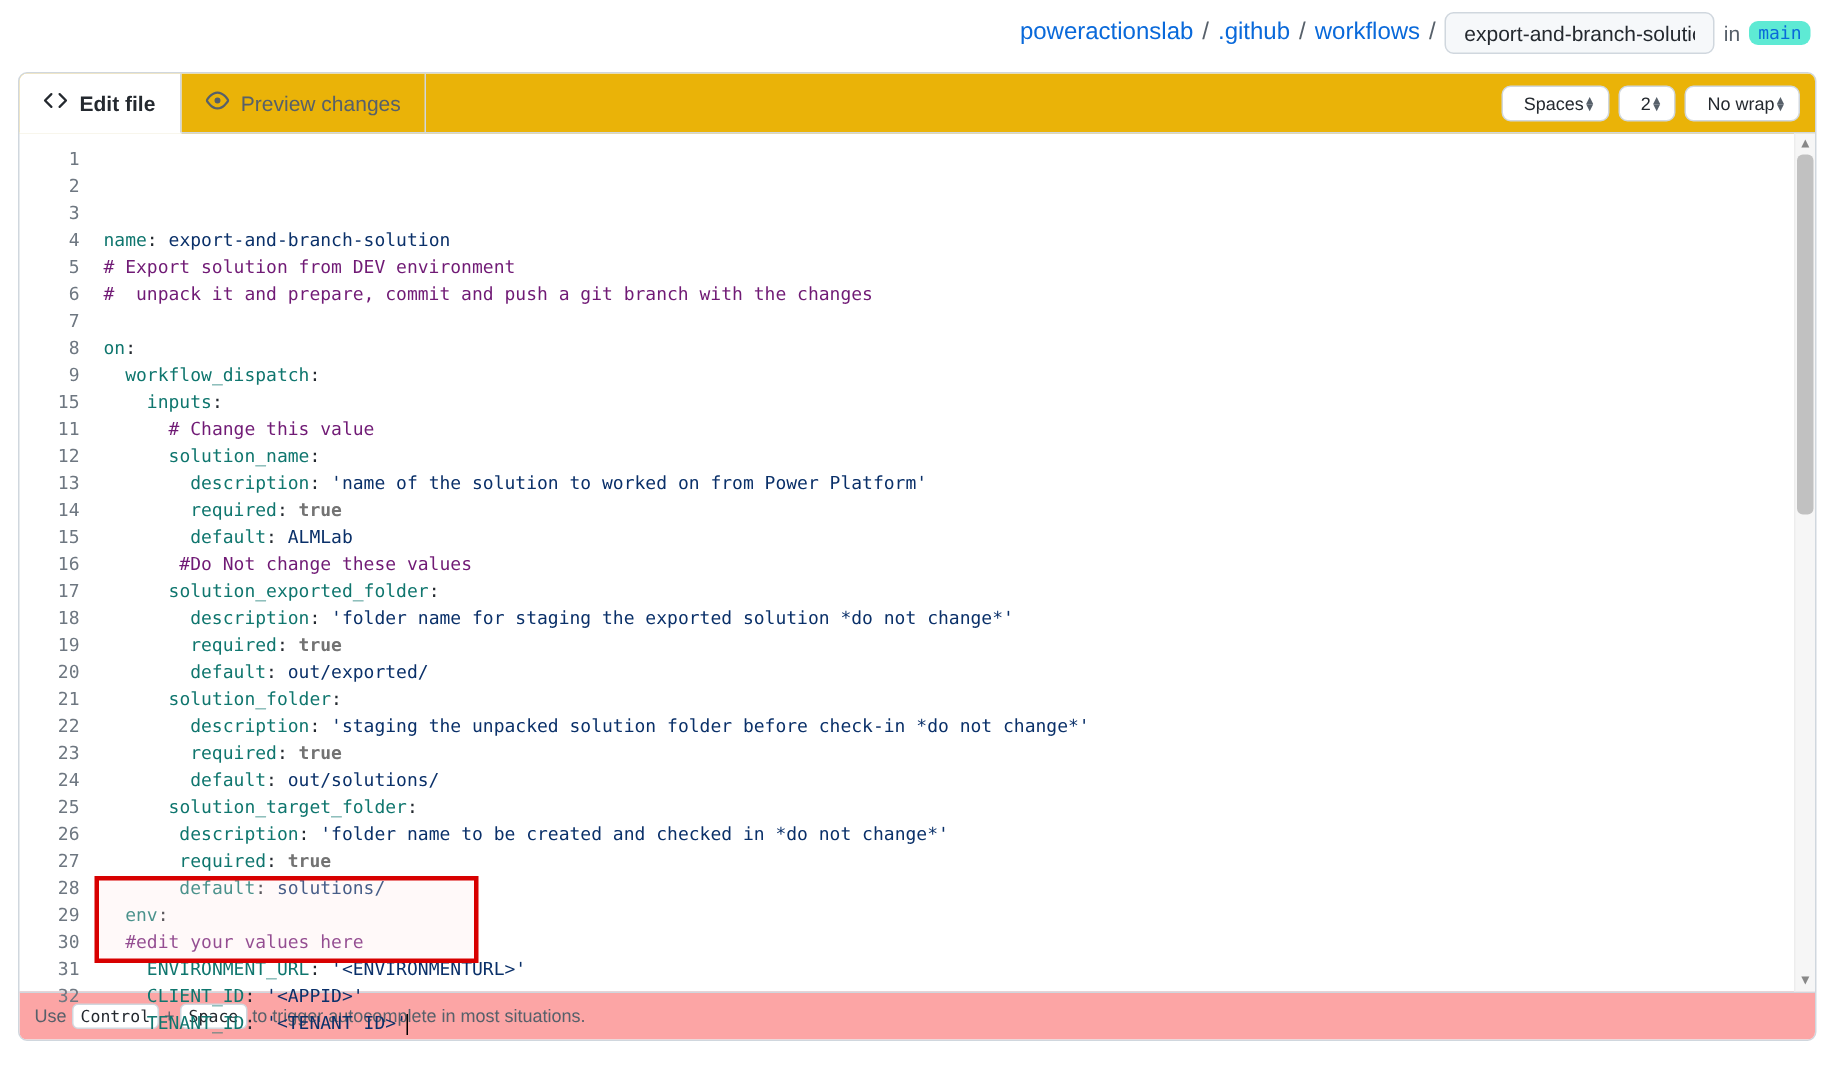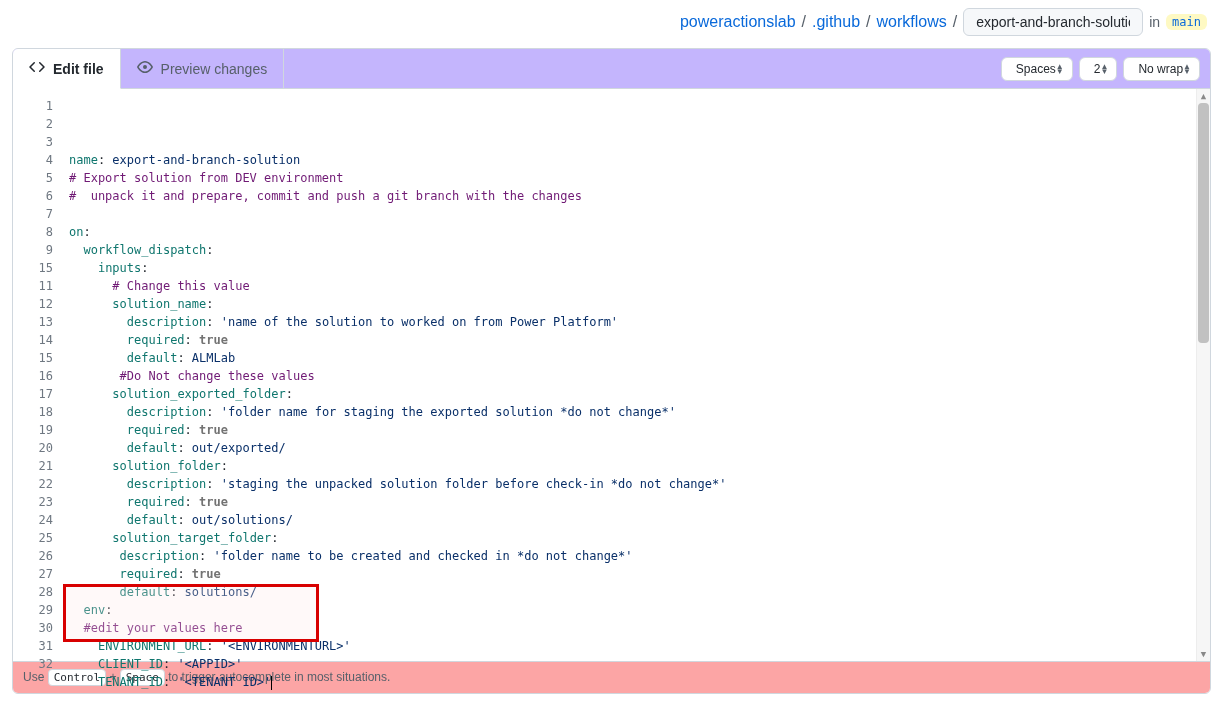--- a/index.html
+++ b/index.html
@@ -29,37 +29,37 @@
   border: 1px solid #d0d7de;
   border-radius: 6px;
   padding: 5px 12px;
   font-size: 14px;
   width: 180px;
   color: #24292f;
   background: #f6f8fa;
 }
 .in-text { color: #57606a; font-size: 14px; }
 .branch-badge {
-  background: #fef9c3;
+  background: #5eead4;
   color: #0969da;
   font-family: ui-monospace, SFMono-Regular, Menlo, monospace;
   font-size: 12px;
   padding: 1px 6px;
   border-radius: 6px;
 }
 .editor-box {
   border: 1px solid #d0d7de;
   border-radius: 6px;
   margin: 0 12px;
   overflow: hidden;
 }
 .tab-bar {
   display: flex;
   align-items: center;
-  background: #c4b5fd;
+  background: #eab308;
   border-bottom: 1px solid #d0d7de;
   position: relative;
 }
 .tab {
   display: flex;
   align-items: center;
   gap: 8px;
   padding: 10px 16px;
   color: #57606a;
   cursor: pointer;

